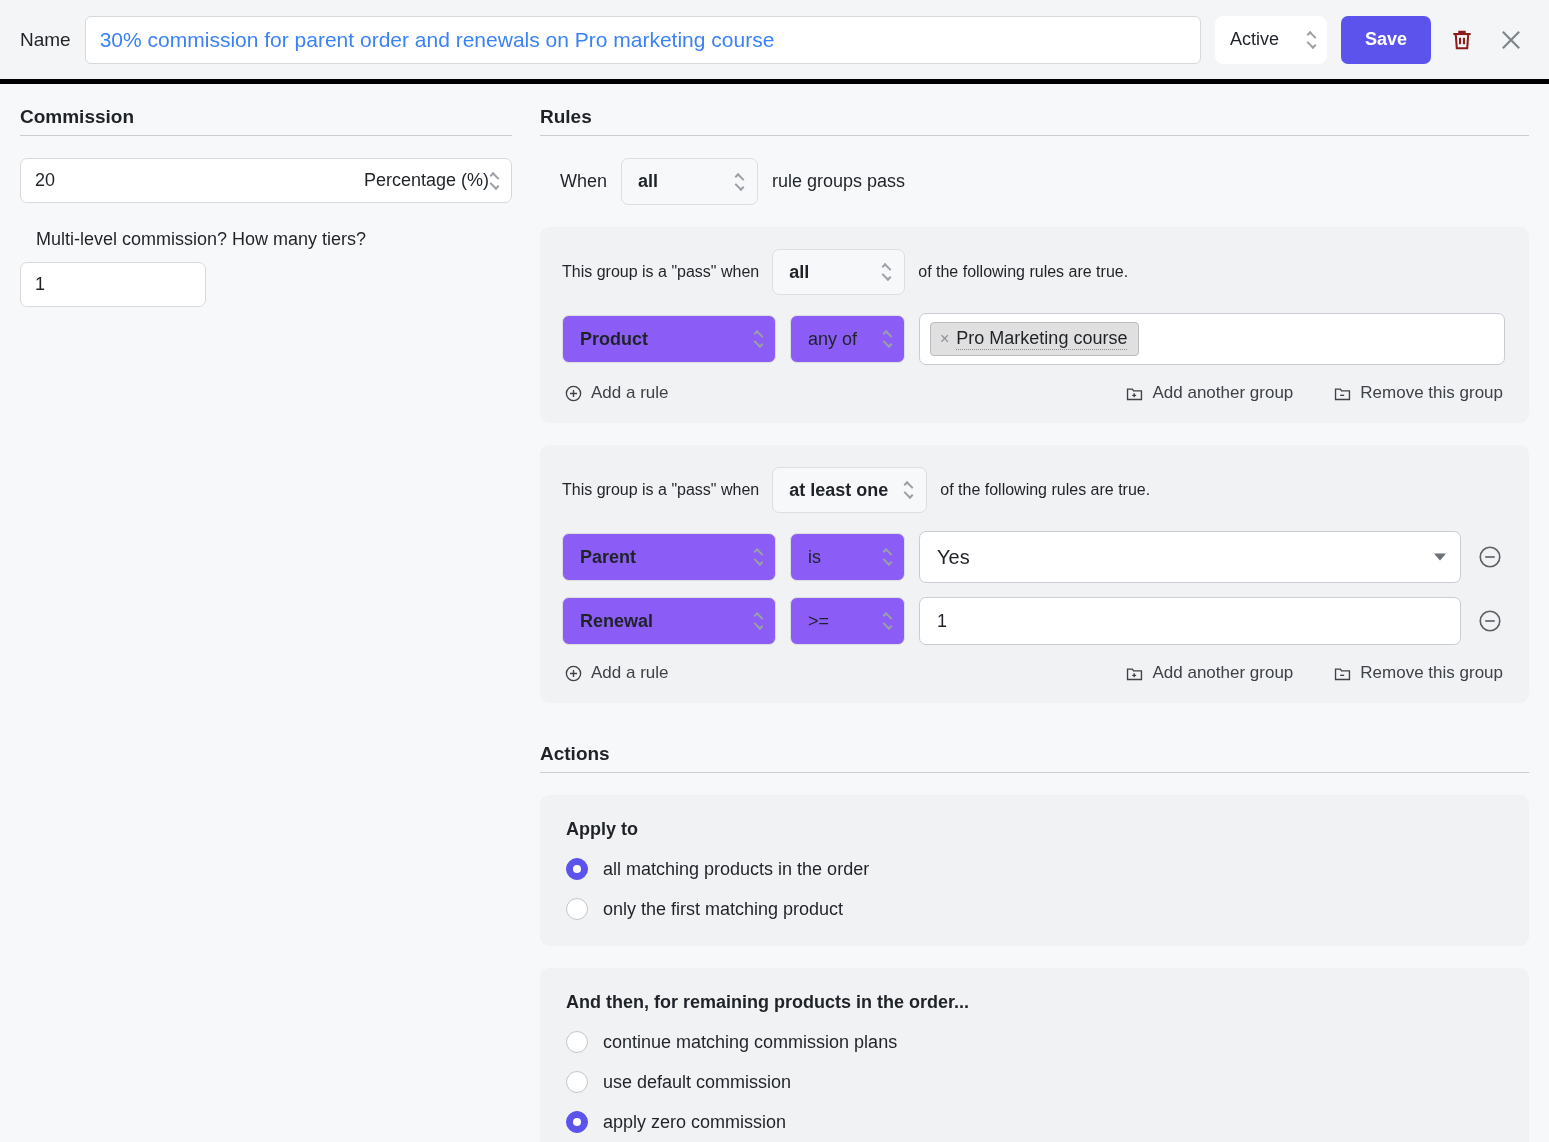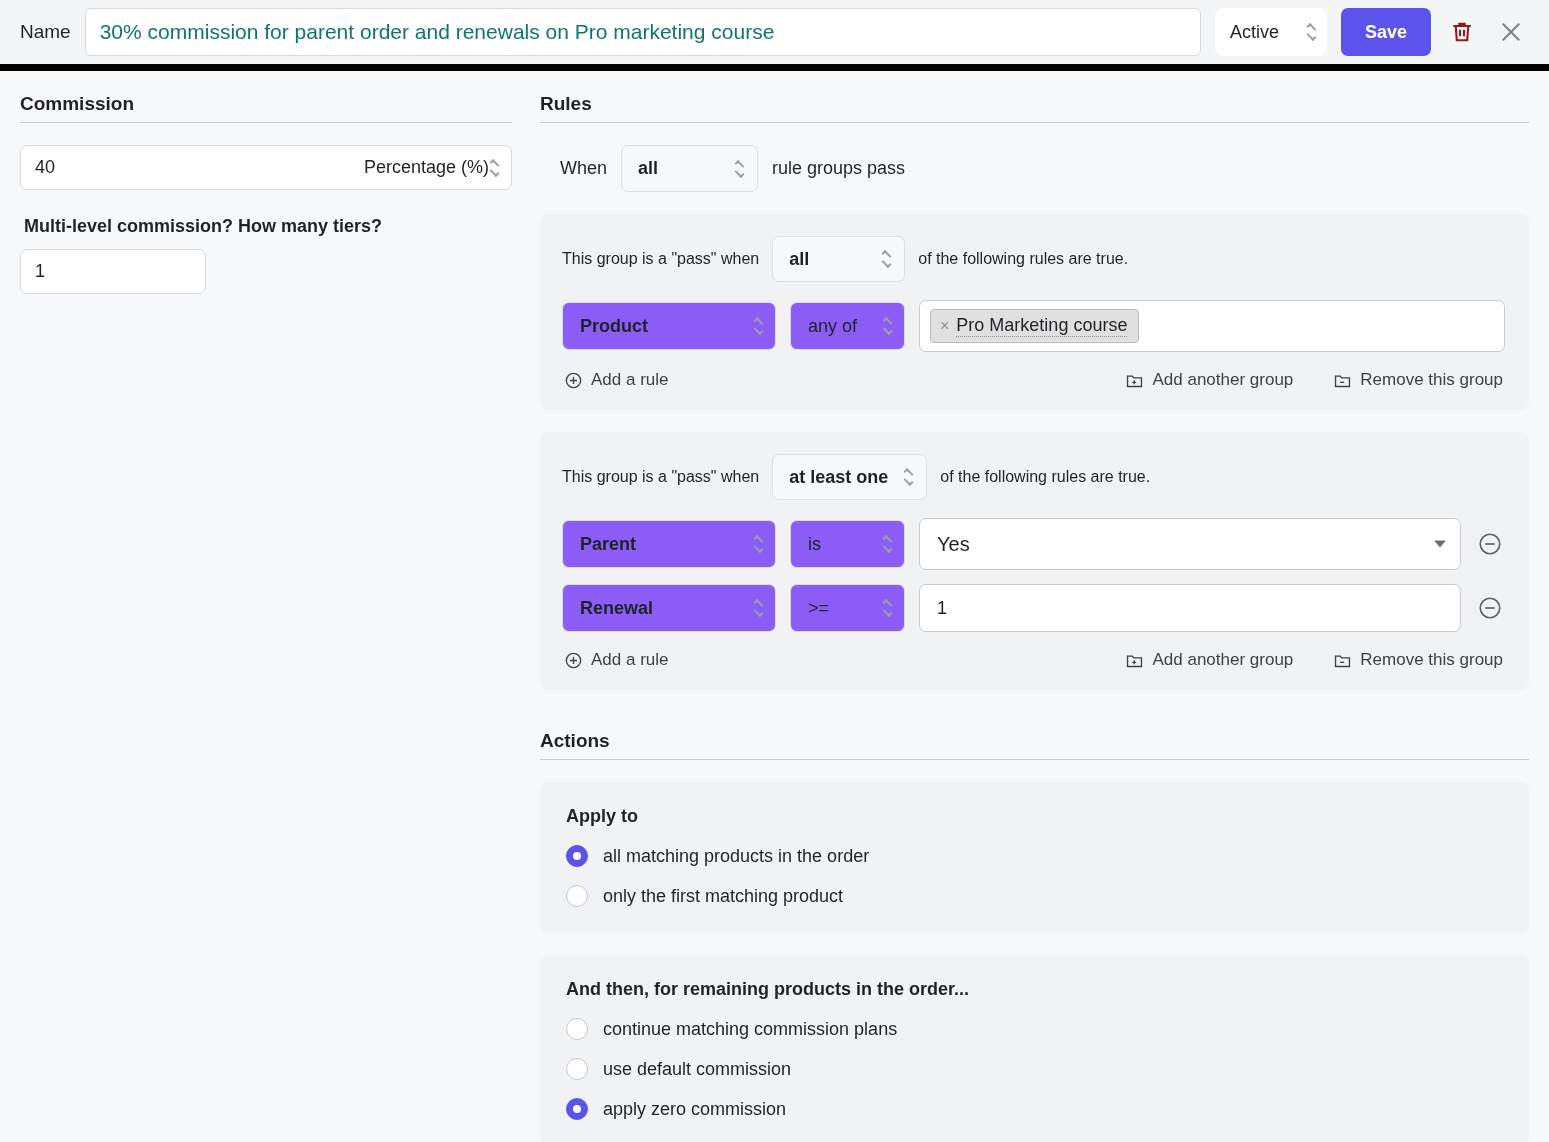--- a/index.html
+++ b/index.html
@@ -12,37 +12,37 @@
     overflow: hidden;
   }
 
   
   .topbar {
     display: flex;
     align-items: center;
     gap: 14px;
     padding: 12px 20px 12px 20px;
     background: #f4f5f7;
-    border-bottom: 7px solid #000000;
-    height: 71px;
+    border-bottom: 5px solid #000000;
+    height: 84px;
   }
   .name-label {
     font-size: 19px;
     color: #1f2328;
     white-space: nowrap;
   }
   .name-input {
     flex: 1;
     height: 48px;
     border: 1px solid #d7d9dd;
     border-radius: 6px;
     background: #ffffff;
     font-size: 21px;
     font-family: "Liberation Sans", sans-serif;
-    color: #0f766e;
+    color: #3b82f6;
     padding: 0 14px;
     outline: none;
   }
   .status-select {
     position: relative;
     width: 112px; height: 48px;
     background: #ffffff;
     border: 1px solid #ffffff;
     border-radius: 8px;
     display: flex; align-items: center;
@@ -107,22 +107,22 @@
     padding: 0 14px;
   }
   .pct-field .val { font-size: 18px; color: #1f2328; }
   .pct-field .unit {
     margin-left: auto; margin-right: 8px;
     font-size: 18px; color: #1f2328;
   }
   .pct-field .stepper { position: absolute; right: 12px; top: 50%; transform: translateY(-50%); }
 
   .tier-label {
-    margin: 26px 0 12px 4px;
-    font-size: 18px; font-weight: bold;
+    margin: 26px 0 12px 16px;
+    font-size: 18px; font-weight: normal;
   }
   .tier-input {
     width: 186px; height: 45px;
     background: #ffffff;
     border: 1px solid #d7d9dd;
     border-radius: 7px;
     font-size: 18px;
     font-family: "Liberation Sans", sans-serif;
     color: #1f2328;
     padding: 0 14px;
@@ -312,21 +312,21 @@
     </svg>
   </button>
 </div>
 
 <div class="body">
 
   <div class="col-left">
     <div class="section-title">Commission</div>
 
     <div class="pct-field">
-      <span class="val">40</span>
+      <span class="val">20</span>
       <span class="unit">Percentage (%)</span>
       <span class="stepper">
           <i></i>
           <i class="dn"></i>
         </span>
     </div>
 
     <div class="tier-label">Multi-level commission? How many tiers?</div>
 
     <input class="tier-input" type="text" value="1" style="">

